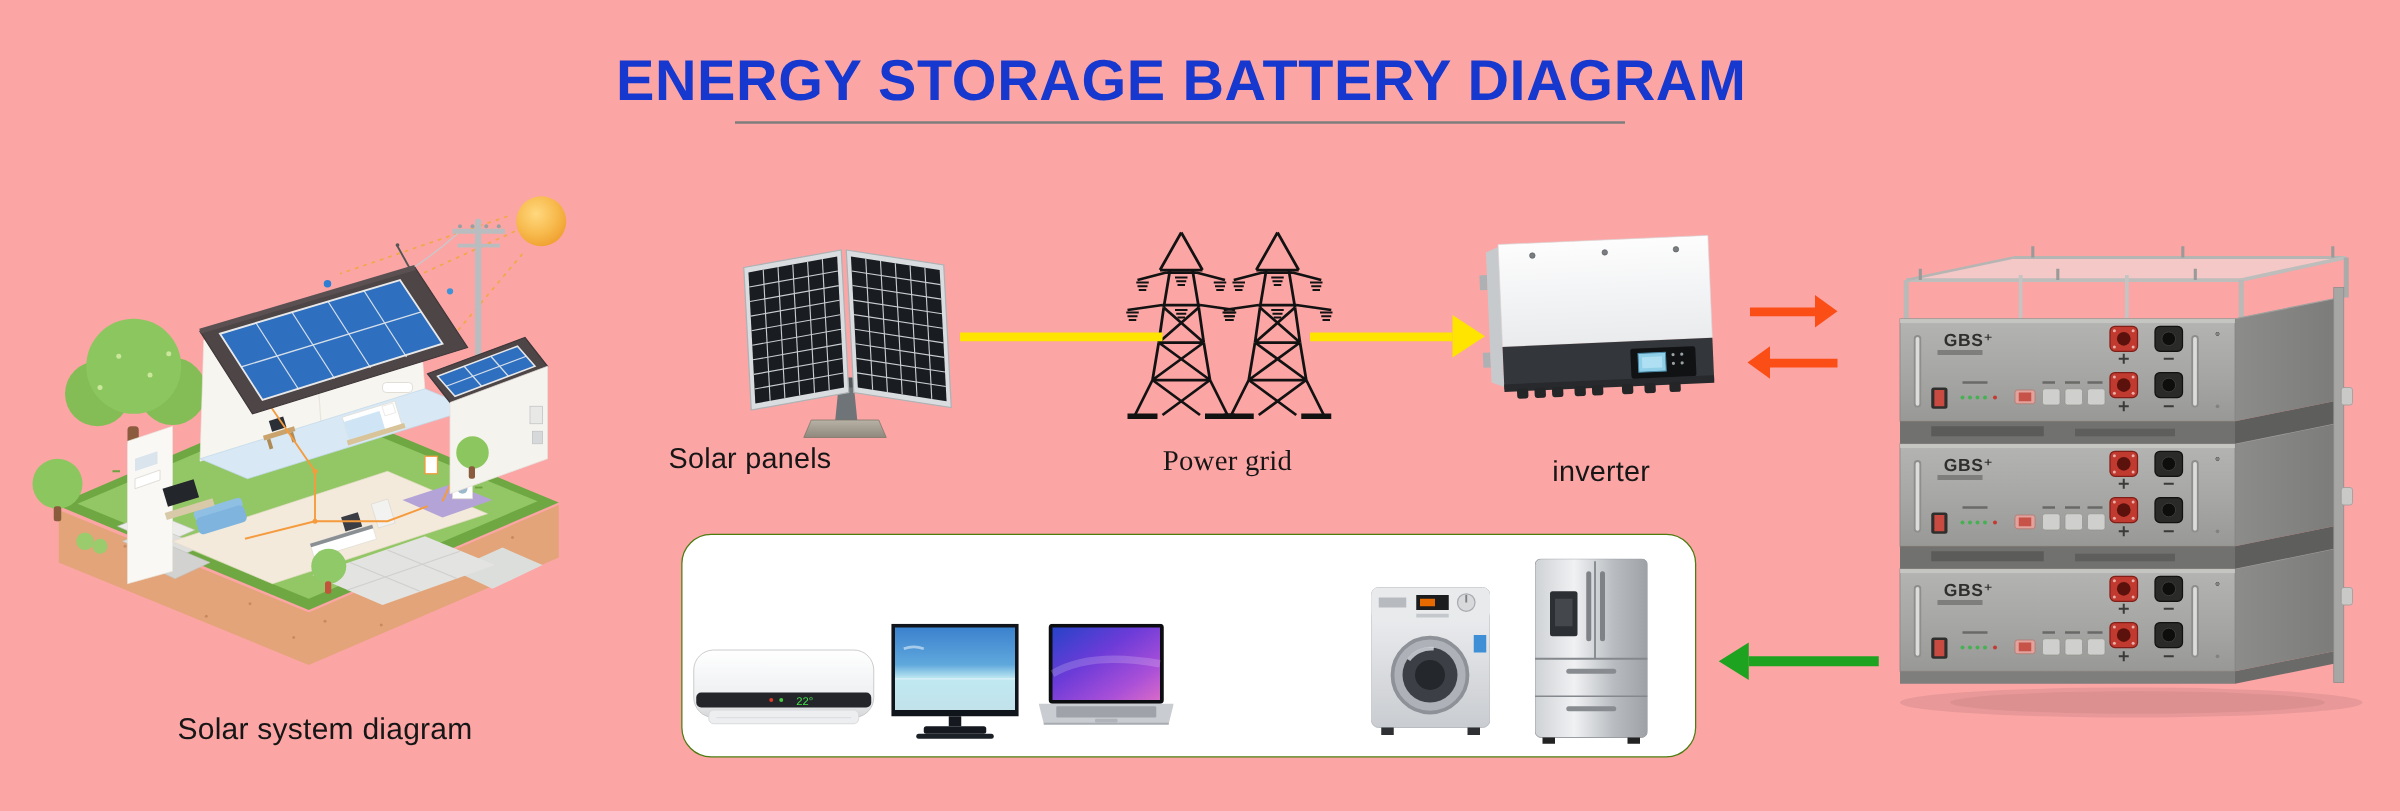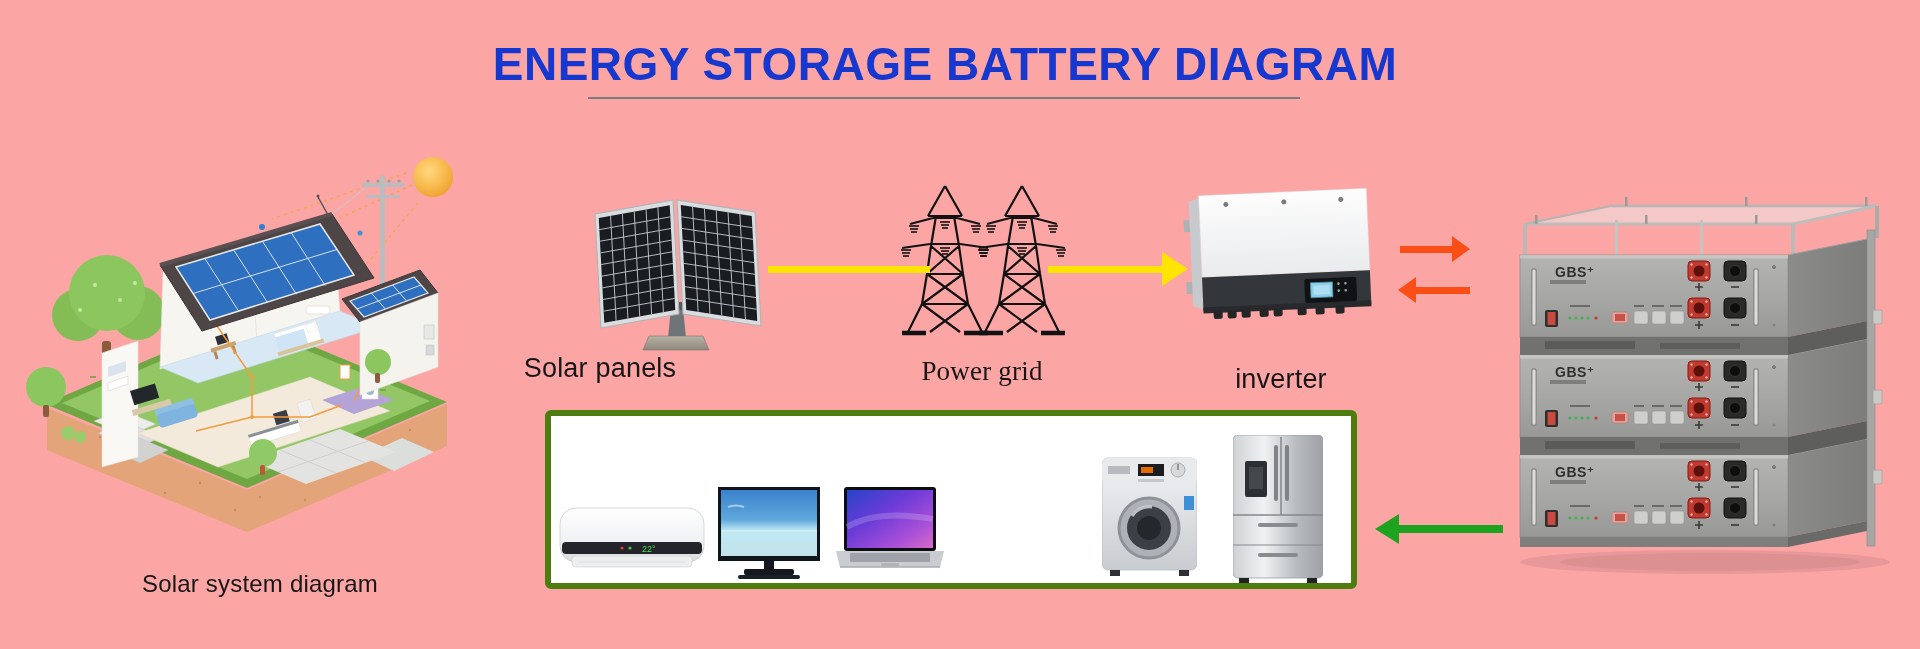--- a/index.html
+++ b/index.html
@@ -1,19 +1,19 @@
 <!DOCTYPE html>
 <html><head>
 <meta charset="utf-8">
 <style>
   html,body{margin:0;padding:0;background:#fff;}
   #canvas{position:relative;width:1920px;height:649px;background:#fca5a5;overflow:hidden;
           font-family:"Liberation Sans","DejaVu Sans",sans-serif;}
   .abs{position:absolute;}
-  .lbl{position:absolute;font-size:27px;color:#161616;text-align:center;letter-spacing:.2px;}
+  .lbl{position:absolute;font-size:23px;color:#161616;text-align:center;letter-spacing:.2px;}
   .title{position:absolute;left:420px;top:38px;width:1050px;text-align:center;
          font-size:46px;line-height:52px;font-weight:bold;color:#1638ce;letter-spacing:.5px;}
   .underline{position:absolute;left:588px;top:97px;width:712px;height:2px;background:#7d7d7d;}
   .tri{width:0;height:0;position:absolute;}
   .bar{position:absolute;}
   svg{display:block;}
 </style>
 </head>
 <body>
 
@@ -488,21 +488,21 @@
     <polygon points="273,347 357,330 357,340 273,357" fill="#6A6A68"></polygon>
     <g>
       <rect x="352" y="40" width="8" height="316" fill="#A6A6A4" stroke="#8B8B89" stroke-width="0.6"></rect>
       <rect x="358" y="120" width="9" height="14" rx="2" fill="#C9C9C7" stroke="#9A9A98" stroke-width="0.6"></rect>
       <rect x="358" y="200" width="9" height="14" rx="2" fill="#C9C9C7" stroke="#9A9A98" stroke-width="0.6"></rect>
       <rect x="358" y="280" width="9" height="14" rx="2" fill="#C9C9C7" stroke="#9A9A98" stroke-width="0.6"></rect>
     </g>
   </svg>
 
 
-  <div class="abs" style="left:545px;top:410px;width:812px;height:179px;border:6px solid #4d7c0f;border-radius:6px;background:#fff;box-sizing:border-box;">
+  <div class="abs" style="left:545px;top:427px;width:812px;height:179px;border:1px solid #4d7c0f;border-radius:24px;background:#fff;box-sizing:border-box;">
 
     <svg class="abs" style="left:7px;top:90px;" width="148" height="70" viewBox="0 0 148 70">
       <defs>
         <linearGradient id="acG" x1="0" y1="0" x2="0" y2="1">
           <stop offset="0%" stop-color="#FFFFFF"></stop>
             <stop offset="70%" stop-color="#EDEFF1"></stop>
             <stop offset="100%" stop-color="#D5D7D9"></stop>
         </linearGradient>
       </defs>
       <rect x="2" y="2" width="144" height="54" rx="16" fill="url(#acG)" stroke="#C3C5C7" stroke-width="0.7"></rect>

